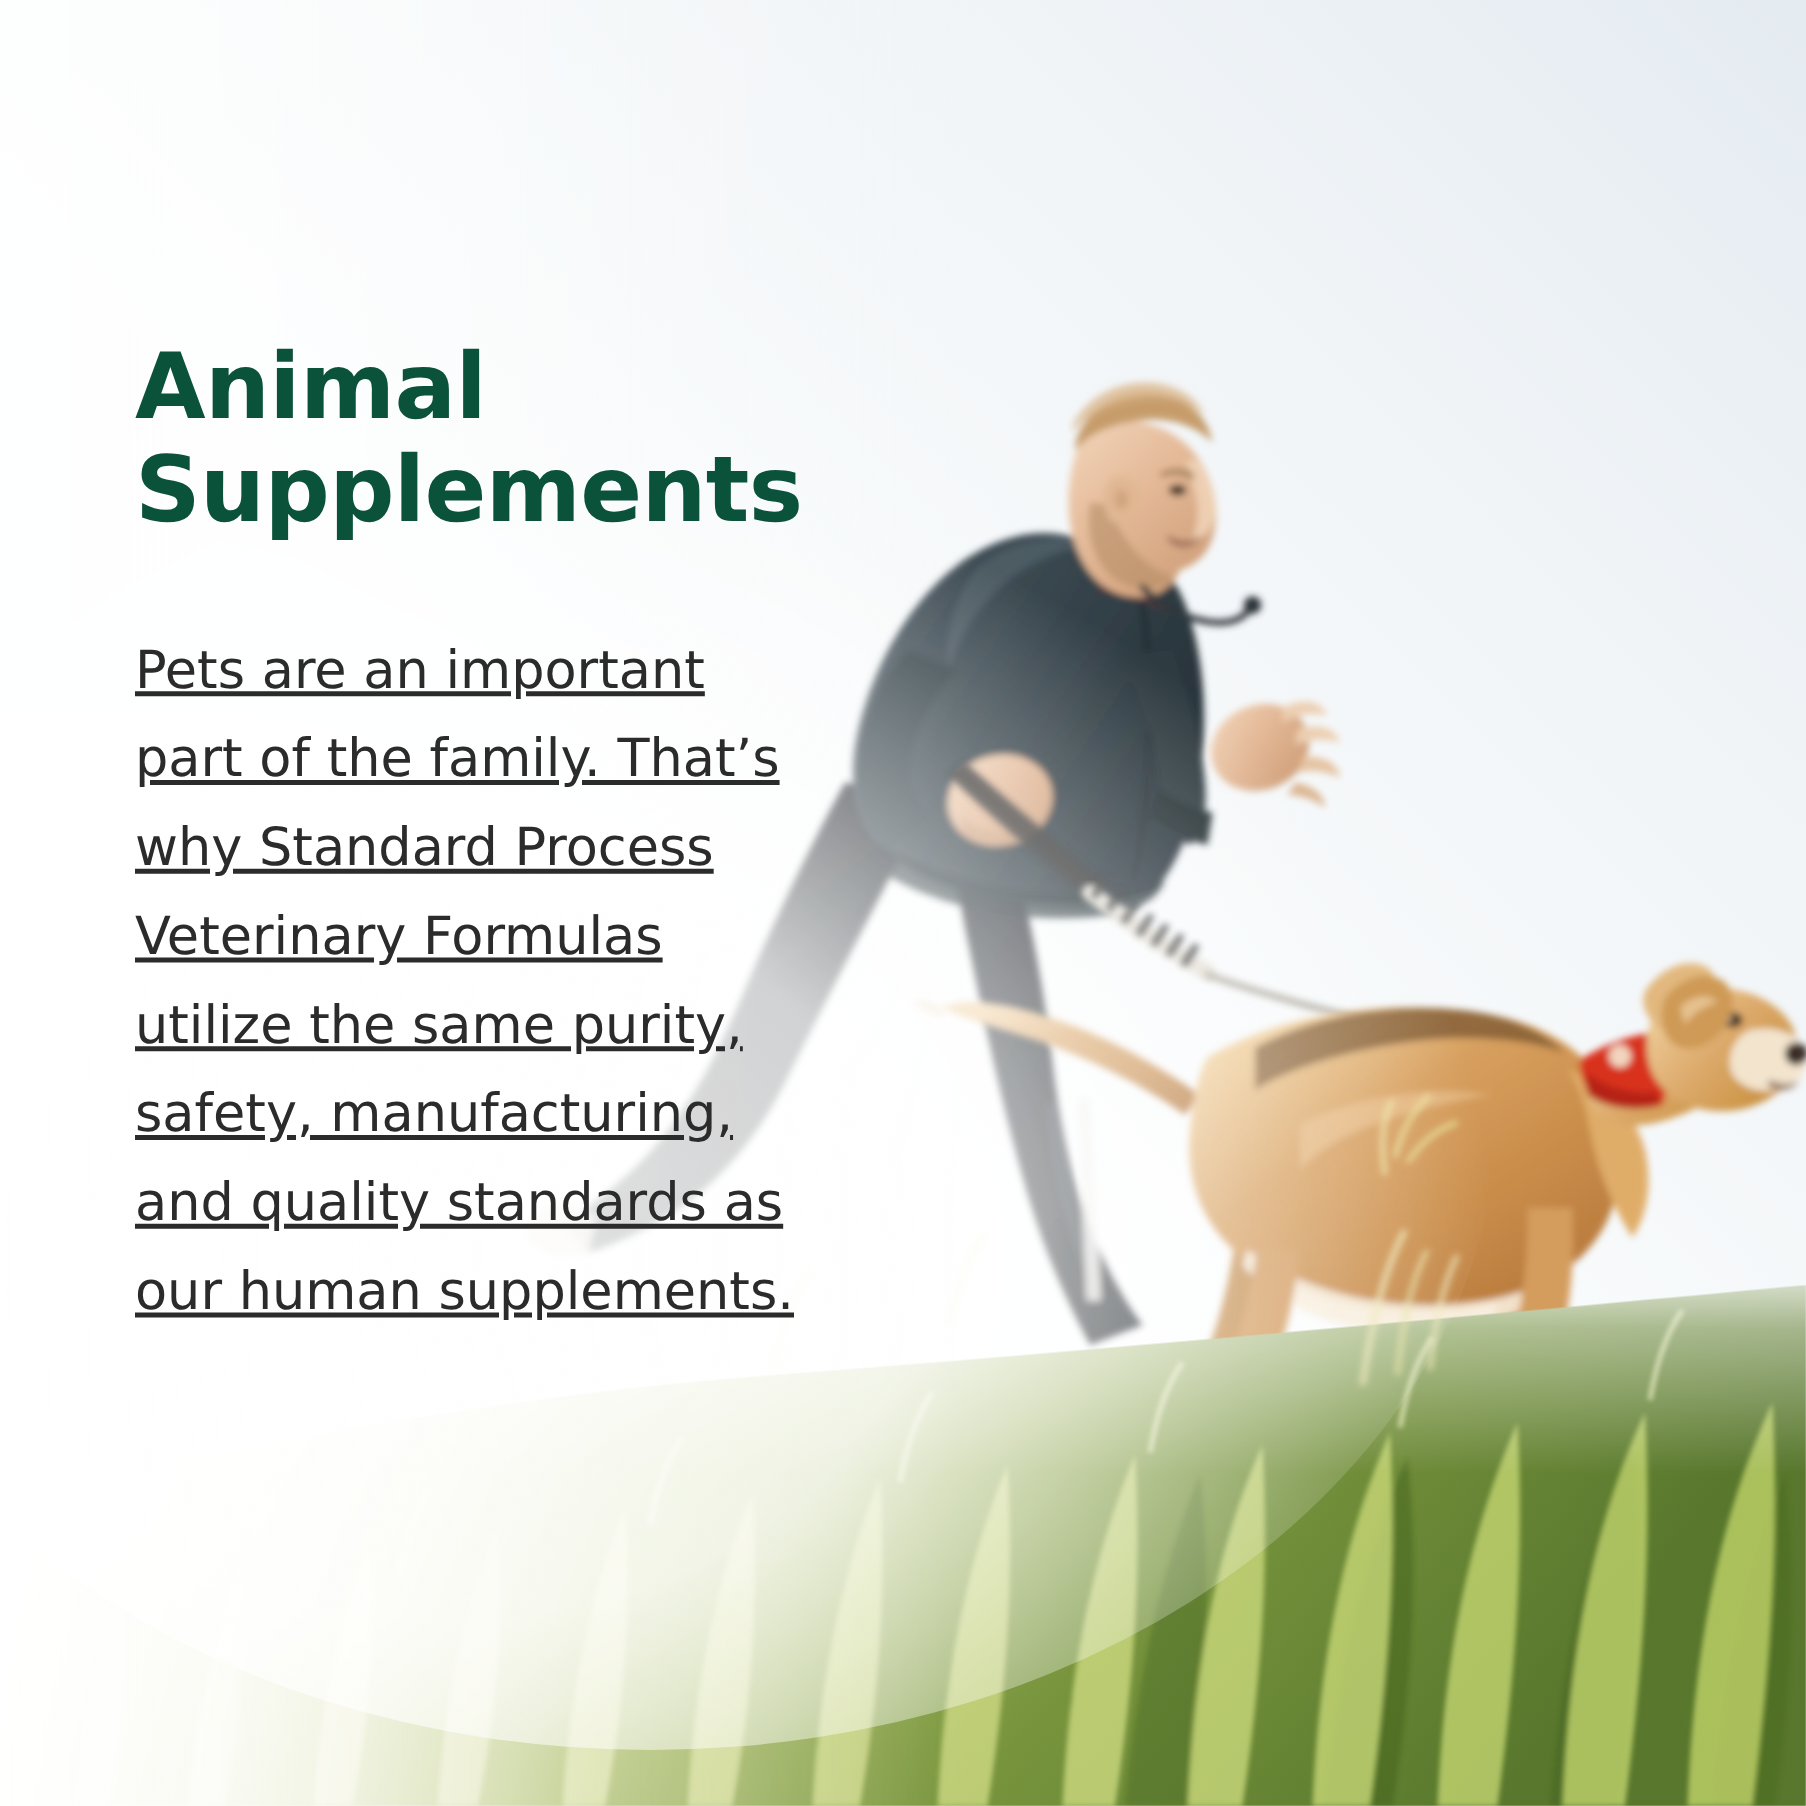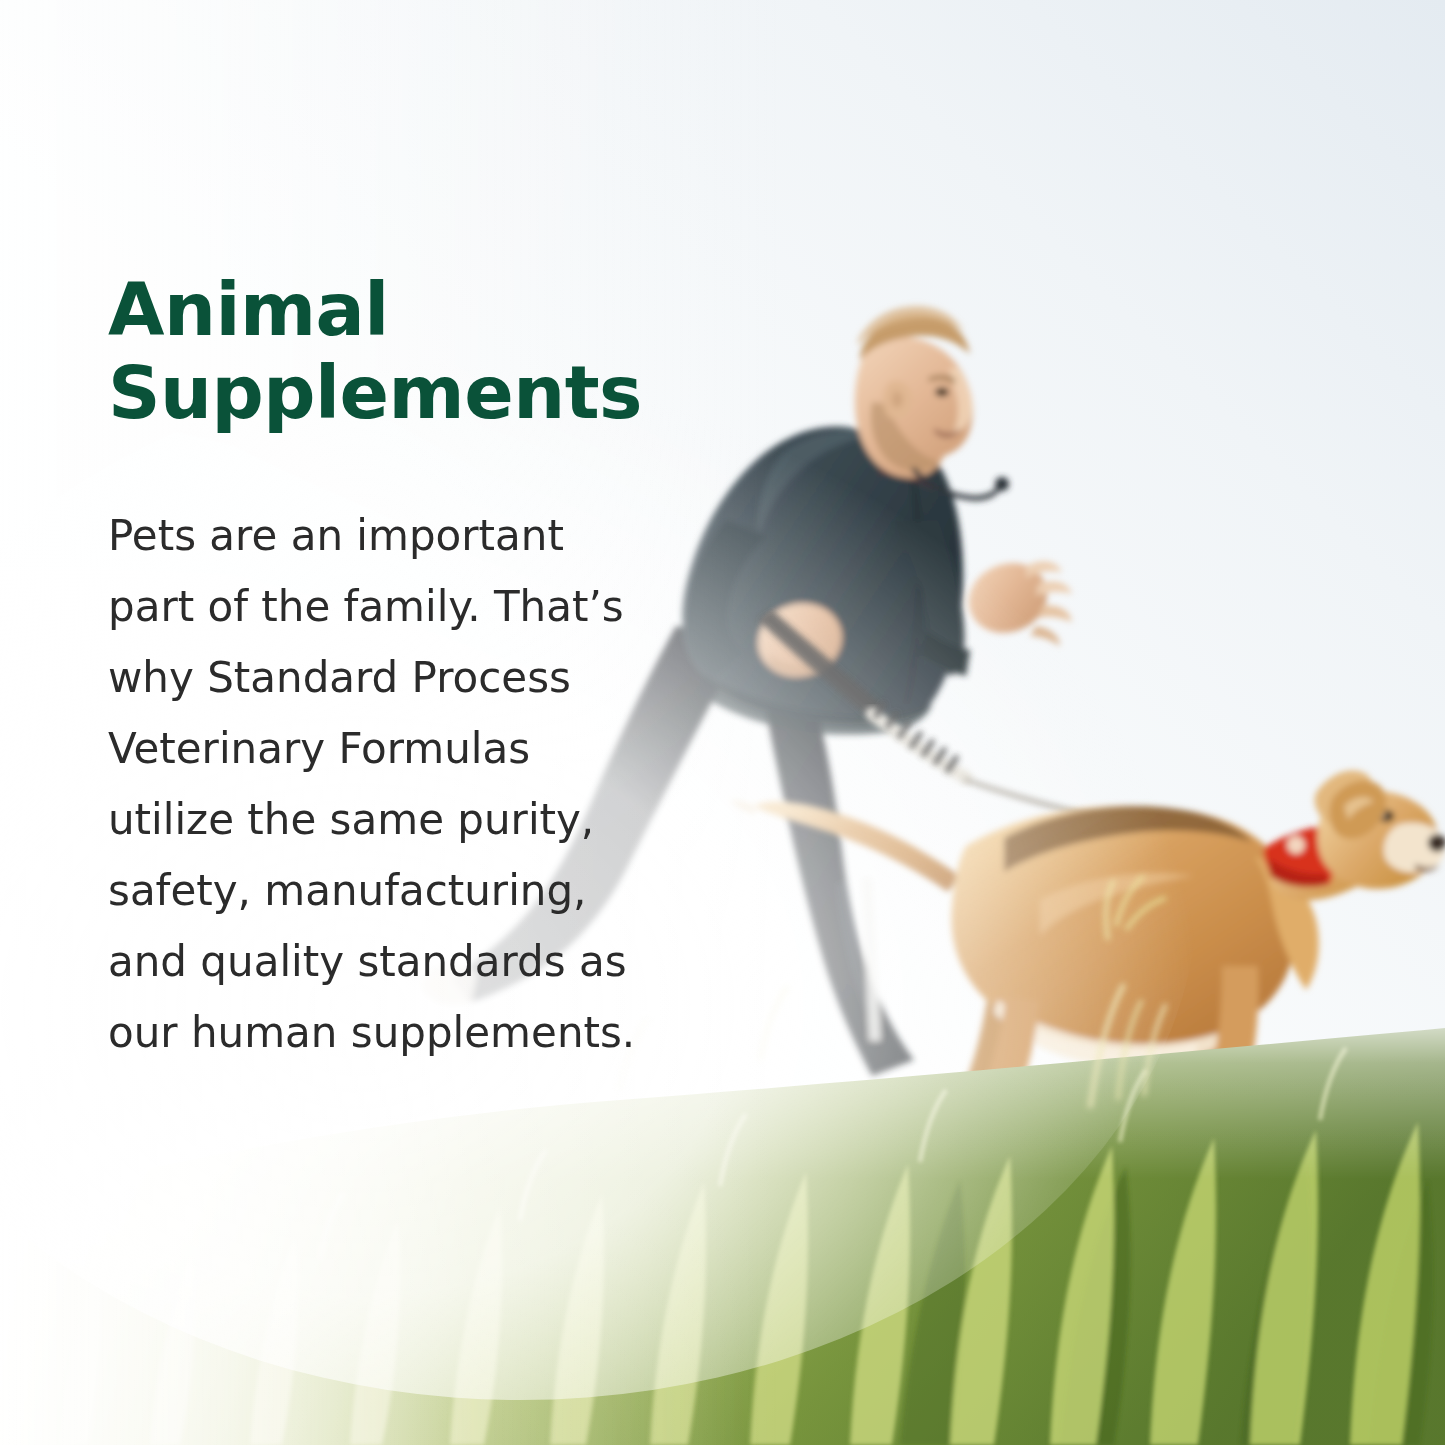--- a/index.html
+++ b/index.html
@@ -48,20 +48,21 @@
     left: 108px;
     top: 500px;
     width: 560px;
     font-family: "DejaVu Sans", sans-serif;
     font-weight: 400;
     font-size: 42px;
     line-height: 71px;
     color: #2b2b2b;
     margin: 0;
     white-space: pre-line;
+    text-decoration: underline;
   }
 </style>
 </head>
 <body>
 
 <div id="canvas">
 
   <svg id="photo" viewBox="0 0 1445 1445" preserveAspectRatio="none" xmlns="http://www.w3.org/2000/svg">
     <defs>
       <linearGradient id="skyGrad" x1="0" y1="1" x2="1" y2="0">

